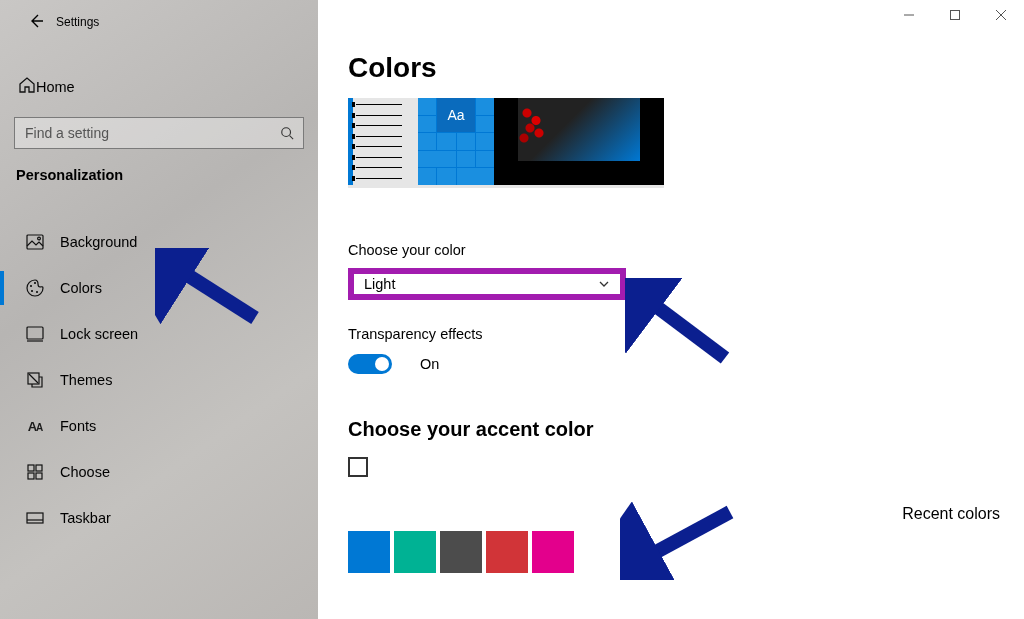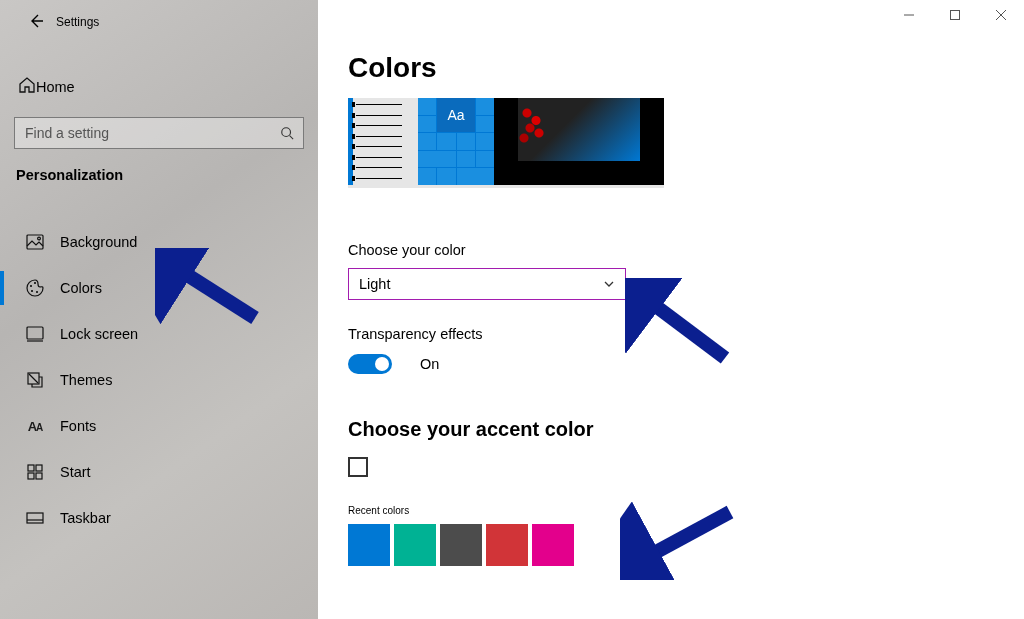--- a/index.html
+++ b/index.html
@@ -180,21 +180,21 @@
                 radial-gradient(circle at 20% 80%, #a00 0 4px, transparent 5px);
   }
 
   .field-label {
     font-size: 14.5px;
     margin-top: 54px;
   }
   .dropdown {
     margin-top: 10px;
     width: 278px; height: 32px;
-    border: 1px solid #a21caf;
+    border: 6px solid #a21caf;
     display: flex; align-items: center; justify-content: space-between;
     padding: 0 10px;
     font-size: 14.5px;
     cursor: pointer;
     background:#fff;
   }
 
   .toggle-row {
     margin-top: 12px;
     display: flex; align-items: center; gap: 28px;
@@ -226,22 +226,23 @@
     display: flex; align-items: center; gap: 12px;
     font-size: 14.5px;
   }
   .checkbox {
     width: 20px; height: 20px;
     border: 2px solid #333;
     cursor: pointer;
   }
 
   .recent-label {
-    font-size: 10px;
+    font-size: 16px;
     margin-top: 28px;
+    text-align: right;
   }
   .swatches {
     margin-top: 8px;
     display: flex; gap: 4px;
   }
   .swatch {
     width: 42px; height: 42px;
     cursor: pointer;
   }
 
@@ -343,21 +344,21 @@
 
     <div class="nav-item">
       <span class="nav-icon">
         <svg width="16" height="16" viewBox="0 0 16 16">
             <rect x="1" y="1" width="6" height="6" fill="none" stroke="#111" stroke-width="1.2"></rect>
             <rect x="9" y="1" width="6" height="6" fill="none" stroke="#111" stroke-width="1.2"></rect>
             <rect x="1" y="9" width="6" height="6" fill="none" stroke="#111" stroke-width="1.2"></rect>
             <rect x="9" y="9" width="6" height="6" fill="none" stroke="#111" stroke-width="1.2"></rect>
           </svg>
       </span>
-      <span>Start</span>
+      <span>Choose</span>
     </div>
 
     <div class="nav-item">
       <span class="nav-icon">
         <svg width="18" height="12" viewBox="0 0 18 12">
             <rect x="1" y="1" width="16" height="10" fill="none" stroke="#111" stroke-width="1.2"></rect>
             <line x1="1" y1="8" x2="17" y2="8" stroke="#111" stroke-width="1.2"></line>
           </svg>
       </span>
       <span>Taskbar</span>

